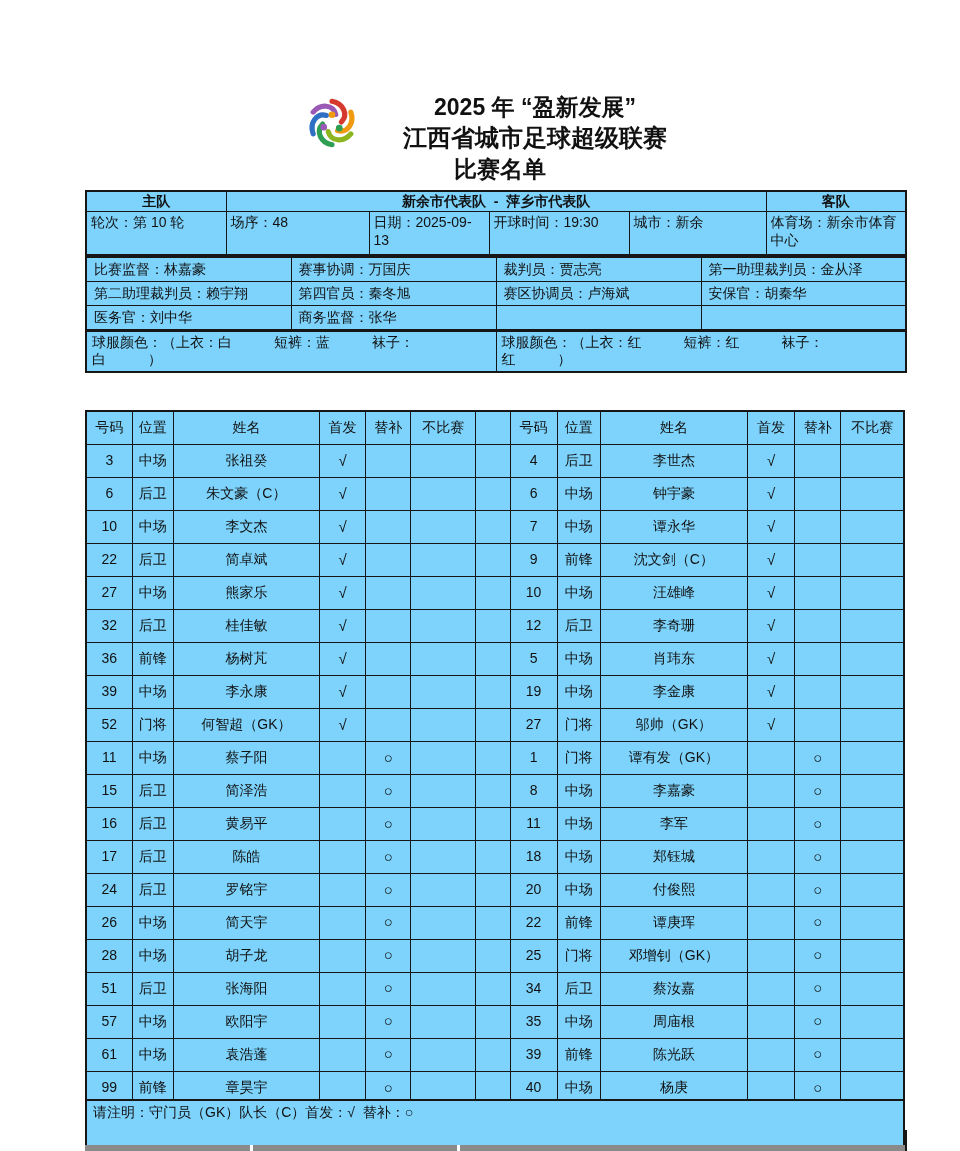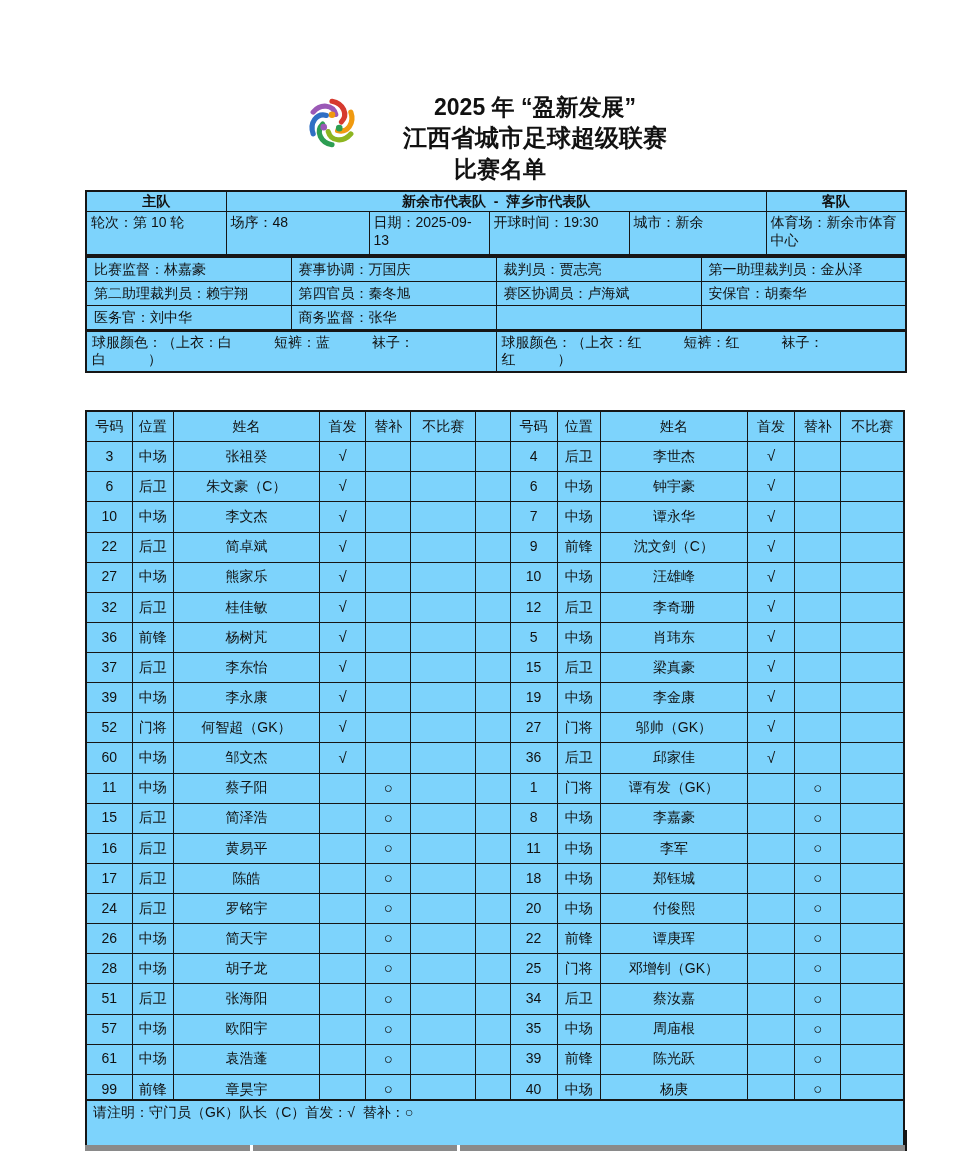--- a/index.html
+++ b/index.html
@@ -265,35 +265,20 @@
           <td class="mark"></td>
           <td></td>
           <td>5</td>
           <td>中场</td>
           <td class="name">肖玮东</td>
           <td class="mark">√</td>
           <td class="mark"></td>
           <td class="mark"></td>
         </tr>
         <tr>
-          <td>37</td>
-          <td>后卫</td>
-          <td class="name">李东怡</td>
-          <td class="mark">√</td>
-          <td class="mark"></td>
-          <td class="mark"></td>
-          <td></td>
-          <td>15</td>
-          <td>后卫</td>
-          <td class="name">梁真豪</td>
-          <td class="mark">√</td>
-          <td class="mark"></td>
-          <td class="mark"></td>
-        </tr>
-        <tr>
           <td>39</td>
           <td>中场</td>
           <td class="name">李永康</td>
           <td class="mark">√</td>
           <td class="mark"></td>
           <td class="mark"></td>
           <td></td>
           <td>19</td>
           <td>中场</td>
           <td class="name">李金康</td>
@@ -305,35 +290,20 @@
           <td>52</td>
           <td>门将</td>
           <td class="name">何智超（GK）</td>
           <td class="mark">√</td>
           <td class="mark"></td>
           <td class="mark"></td>
           <td></td>
           <td>27</td>
           <td>门将</td>
           <td class="name">邬帅（GK）</td>
-          <td class="mark">√</td>
-          <td class="mark"></td>
-          <td class="mark"></td>
-        </tr>
-        <tr>
-          <td>60</td>
-          <td>中场</td>
-          <td class="name">邹文杰</td>
-          <td class="mark">√</td>
-          <td class="mark"></td>
-          <td class="mark"></td>
-          <td></td>
-          <td>36</td>
-          <td>后卫</td>
-          <td class="name">邱家佳</td>
           <td class="mark">√</td>
           <td class="mark"></td>
           <td class="mark"></td>
         </tr>
         <tr>
           <td>11</td>
           <td>中场</td>
           <td class="name">蔡子阳</td>
           <td class="mark"></td>
           <td class="mark">○</td>

